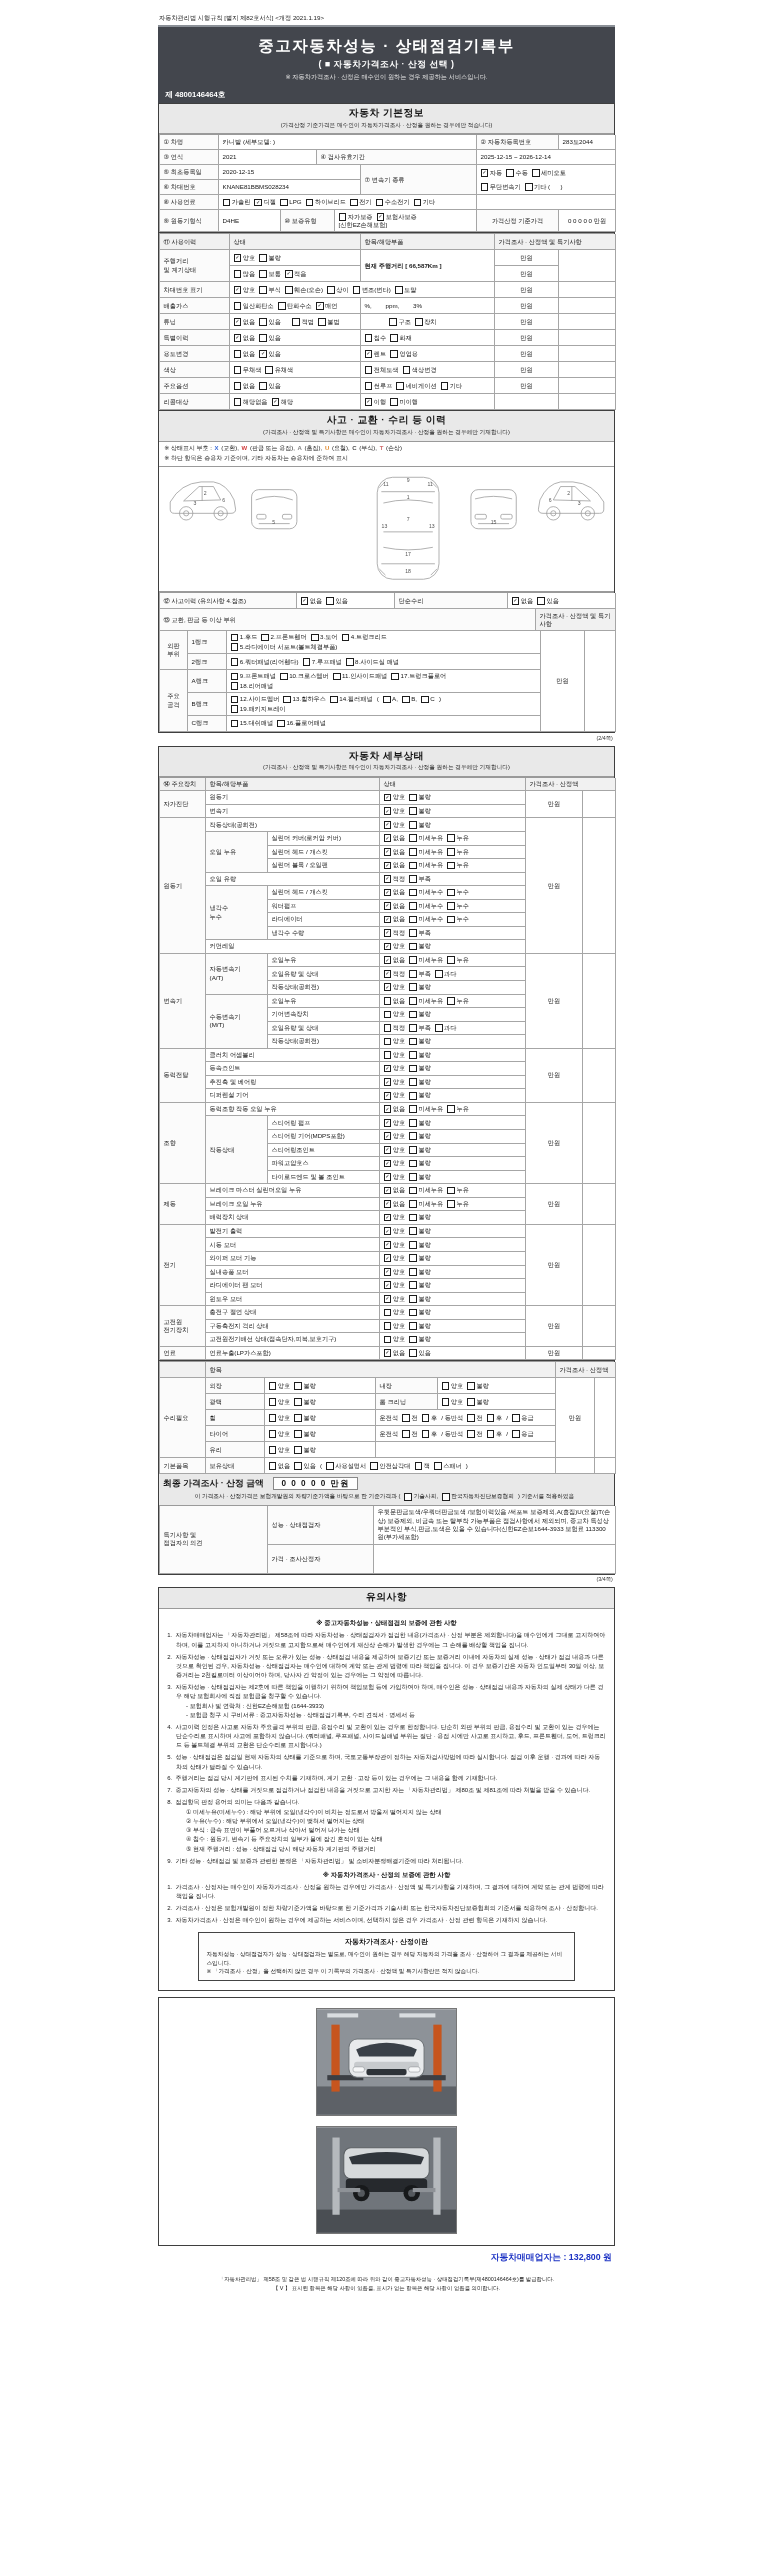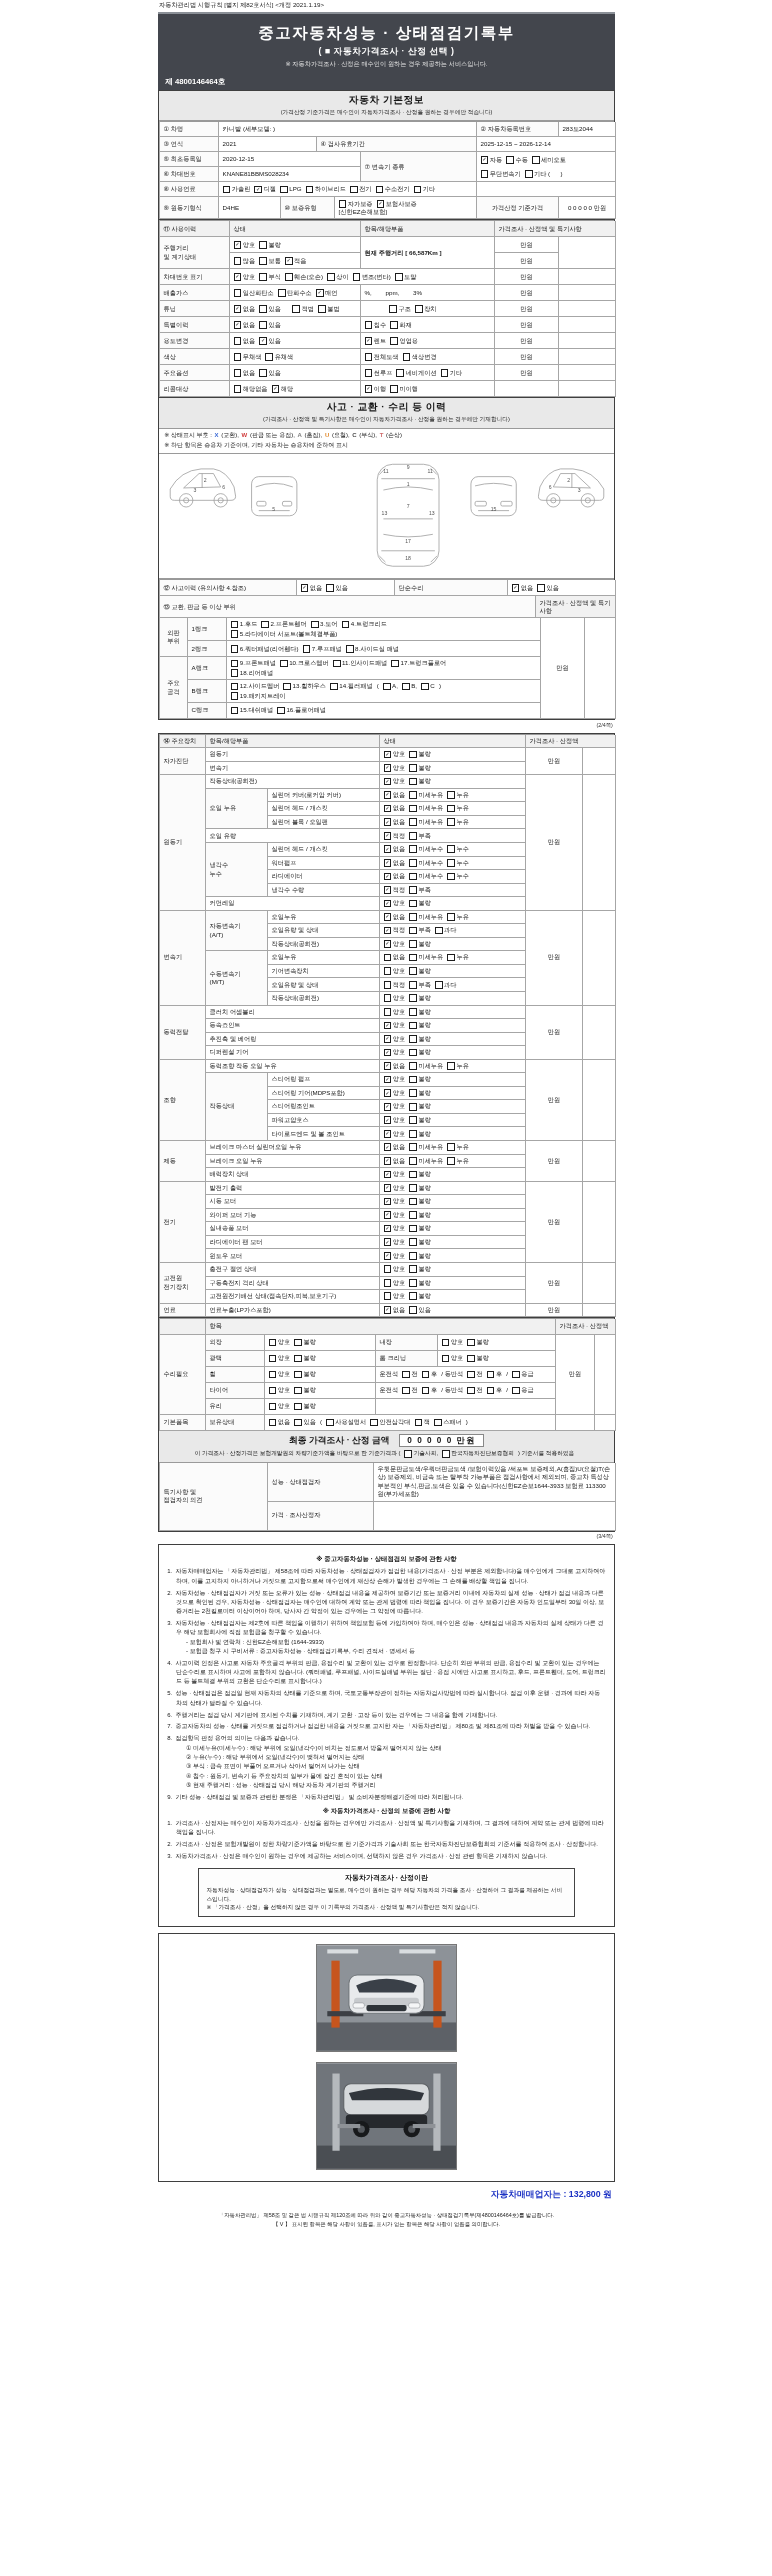--- a/index.html
+++ b/index.html
@@ -1,17 +1,17 @@
 <!DOCTYPE html>
 <html style="font-size:8.2px"><head>
 <meta charset="utf-8">
 <style>
   html,body{margin:0;padding:0;background:#ffffff;}
   body{width:773px;min-height:2576px;position:relative;font-family:"Liberation Sans","DejaVu Sans",sans-serif;color:#151515;}
-  .doc{position:absolute;left:158px;top:1px;width:457px;}
+  .doc{position:absolute;left:158px;top:14px;width:457px;}
   .topnote{font-size:6.2px;margin:0 0 1.5px 1px;color:#222;}
   
   .band{background:#43464d;color:#fff;padding:5.2px 7.2px 4.1px;border-top:2.1px solid #8b9097;box-sizing:border-box;}
   .band .t1{font-size:15.5px;font-weight:bold;text-align:center;letter-spacing:1.5px;margin:4.1px 0 2.1px;}
   .band .t2{font-size:8.8px;font-weight:bold;text-align:center;letter-spacing:0.5px;}
   .band .t3{font-size:6.2px;color:#e3e3e3;text-align:center;margin-top:2.1px;}
   .band .docno{font-size:7.7px;font-weight:bold;margin-top:8.2px;}
   
   .sec{border:1px solid #3f3f3f;margin-top:-1px;background:#fff;box-sizing:border-box;}
   .sechead{background:#e9e9e9;text-align:center;padding:3.1px 2.1px 3.6px;border-bottom:0.5px solid #9a9a9a;}
@@ -34,21 +34,21 @@
   .bx{width:5.7px;height:5.7px;border:0.8px solid #1d1d1d;margin-right:1.5px;display:inline-flex;align-items:center;justify-content:center;font-size:5.2px;font-weight:bold;background:#fff;color:#111;line-height:1;}
   .brk{flex-basis:100%;height:1px;}
   .txtpiece{margin-right:4.1px;}
   .marker{font-size:5.4px;text-align:right;margin:1.5px 2.1px 1px 0;color:#333;}
   
   .legend{font-size:6px;padding:2.6px 5.2px 0;}
   .legend2{font-size:6px;padding:1px 5.2px 3.1px;border-bottom:0.5px solid #9a9a9a;}
   .sym{font-weight:bold;margin:0 1px;}
   .diagwrap{padding:3.1px 4.1px;border-bottom:0.5px solid #9a9a9a;background:#fff;}
   
-  .finalband{background:#e9e9e9;border-bottom:0.5px solid #9a9a9a;padding:3.6px 4.1px 4.1px;text-align:center;}
+  .finalband{background:#e9e9e9;border-bottom:0.5px solid #9a9a9a;padding:3.6px 4.1px 4.1px;text-align:left;}
   .finalband .fl{font-size:8.8px;font-weight:bold;margin-right:7.2px;}
   .finalband .fv{font-size:8.2px;font-weight:bold;background:#fff;border:0.5px solid #888;padding:1px 7.2px;letter-spacing:1.5px;}
   .finalnote{font-size:5.7px;margin-top:3.1px;display:flex;justify-content:center;flex-wrap:wrap;}
   
   .notice-body{padding:5.2px 8.2px 7.2px;font-size:6px;line-height:1.55;}
   .nhead{font-weight:bold;text-align:center;margin:4.1px 0 3.1px;font-size:6.4px;}
   .nitem{margin:2.6px 0;padding-left:8.8px;text-indent:-8.8px;white-space:pre-wrap;}
   .nbox{border:0.8px solid #444;margin:6.2px 31px 2.1px;padding:4.1px 7.2px;text-align:center;background:#fdfdfd;}
   .nbox .bt{font-weight:bold;font-size:7px;margin-bottom:2.6px;}
   .nbox .btx{font-size:5.7px;text-align:left;white-space:pre-wrap;line-height:1.5;}
@@ -260,20 +260,24 @@
         <div class="cell lab" style="grid-area: 4 / 2 / span 1 / span 1;">B랭크</div>
         <div class="cell" style="grid-area: 4 / 3 / span 1 / span 1;"><span class="cb"><span class="bx">&nbsp;</span><span>12.사이드멤버</span></span><span class="cb"><span class="bx">&nbsp;</span><span>13.휠하우스</span></span><span class="cb"><span class="bx">&nbsp;</span><span>14.필러패널</span></span><span class="txtpiece">(</span><span class="cb"><span class="bx">&nbsp;</span><span>A,</span></span><span class="cb"><span class="bx">&nbsp;</span><span>B,</span></span><span class="cb"><span class="bx">&nbsp;</span><span>C</span></span><span class="txtpiece">)</span><span class="brk"></span><span class="cb"><span class="bx">&nbsp;</span><span>19.패키지트레이</span></span></div>
         <div class="cell lab" style="grid-area: 5 / 2 / span 1 / span 1;">C랭크</div>
         <div class="cell" style="grid-area: 5 / 3 / span 1 / span 1;"><span class="cb"><span class="bx">&nbsp;</span><span>15.대쉬패널</span></span><span class="cb"><span class="bx">&nbsp;</span><span>16.플로어패널</span></span></div>
       </div>
   </div>
 
   <div class="marker">(2/4쪽)</div>
 
   <div class="sec" style="margin-top:4.1px;">
+    <div class="sechead">
+      <div class="t">자동차 세부상태</div>
+      <div class="n">(가격조사 · 산정액 및 특기사항은 매수인이 자동차가격조사 · 산정을 원하는 경우에만 기재합니다)</div>
+    </div>
     <div class="tbl" id="t-detail" style="grid-template-columns: 46px 62px 112px 146px 57px 33px; grid-auto-rows: minmax(13.4px, auto);">
         <div class="cell h" style="grid-area: 1 / 1 / span 1 / span 1;">⑭ 주요장치</div>
         <div class="cell h" style="grid-area: 1 / 2 / span 1 / span 2;">항목/해당부품</div>
         <div class="cell h" style="grid-area: 1 / 4 / span 1 / span 1;">상태</div>
         <div class="cell h" style="grid-area: 1 / 5 / span 1 / span 2;">가격조사 · 산정액</div>
         <div class="cell lab" style="grid-area: 2 / 1 / span 2 / span 1;">자가진단</div>
         <div class="cell" style="grid-area: 2 / 2 / span 1 / span 2;">원동기</div>
         <div class="cell" style="grid-area: 2 / 4 / span 1 / span 1;"><span class="cb"><span class="bx">✓</span><span>양호</span></span><span class="cb"><span class="bx">&nbsp;</span><span>불량</span></span></div>
         <div class="cell pr" style="grid-area: 2 / 5 / span 2 / span 1;">만원</div>
         <div class="cell" style="grid-area: 2 / 6 / span 2 / span 1;"></div>
@@ -448,20 +452,23 @@
         <div class="cell lab" style="grid-area: 1 / 2 / span 1 / span 1;">성능 · 상태점검자</div>
         <div class="cell top" style="grid-area: 1 / 3 / span 1 / span 1;">우뒷문판금도색/우쿼터판금도색 /보험이력있음 /써포트 보증제외,A(흠집)U(요철)T(손상) 보증제외, 비금속 또는 탈부착 가능부품은 점검사항에서 제외되며, 중고차 특성상 부분적인 부식,판금,도색은 있을 수 있습니다(신한EZ손보1644-3933 보험료 113300원(부가세포함)</div>
         <div class="cell lab" style="grid-area: 2 / 2 / span 1 / span 1;">가격 · 조사산정자</div>
         <div class="cell" style="grid-area: 2 / 3 / span 1 / span 1;"></div>
       </div>
   </div>
 
   <div class="marker">(3/4쪽)</div>
 
   <div class="sec" style="margin-top:4.1px;">
+    <div class="sechead">
+      <div class="t">유의사항</div>
+    </div>
     <div class="notice-body">
       <div class="nhead">※ 중고자동차성능 · 상태점검의 보증에 관한 사항</div>
       <div id="notice-items1">
           <div class="nitem">1.  자동차매매업자는 「자동차관리법」 제58조에 따라 자동차성능 · 상태점검자가 점검한 내용(가격조사 · 산정 부분은 제외합니다)을 매수인에게 그대로 고지하여야 하며, 이를 고지하지 아니하거나 거짓으로 고지함으로써 매수인에게 재산상 손해가 발생한 경우에는 그 손해를 배상할 책임을 집니다.</div>
           <div class="nitem">2.  자동차성능 · 상태점검자가 거짓 또는 오류가 있는 성능 · 상태점검 내용을 제공하여 보증기간 또는 보증거리 이내에 자동차의 실제 성능 · 상태가 점검 내용과 다른 것으로 확인된 경우, 자동차성능 · 상태점검자는 매수인에 대하여 계약 또는 관계 법령에 따라 책임을 집니다. 이 경우 보증기간은 자동차 인도일부터 30일 이상, 보증거리는 2천킬로미터 이상이어야 하며, 당사자 간 약정이 있는 경우에는 그 약정에 따릅니다.</div>
           <div class="nitem">3.  자동차성능 · 상태점검자는 제2호에 따른 책임을 이행하기 위하여 책임보험 등에 가입하여야 하며, 매수인은 성능 · 상태점검 내용과 자동차의 실제 상태가 다른 경우 해당 보험회사에 직접 보험금을 청구할 수 있습니다.
       - 보험회사 및 연락처 : 신한EZ손해보험 (1644-3933)
       - 보험금 청구 시 구비서류 : 중고자동차성능 · 상태점검기록부, 수리 견적서 · 명세서 등</div>
           <div class="nitem">4.  사고이력 인정은 사고로 자동차 주요골격 부위의 판금, 용접수리 및 교환이 있는 경우로 한정합니다. 단순히 외판 부위의 판금, 용접수리 및 교환이 있는 경우에는 단순수리로 표시하며 사고에 포함하지 않습니다. (쿼터패널, 루프패널, 사이드실패널 부위는 절단 · 용접 시에만 사고로 표시하고, 후드, 프론트휀더, 도어, 트렁크리드 등 볼트체결 부위의 교환은 단순수리로 표시합니다.)</div>
           <div class="nitem">5.  성능 · 상태점검은 점검일 현재 자동차의 상태를 기준으로 하며, 국토교통부장관이 정하는 자동차검사방법에 따라 실시합니다. 점검 이후 운행 · 경과에 따라 자동차의 상태가 달라질 수 있습니다.</div>

